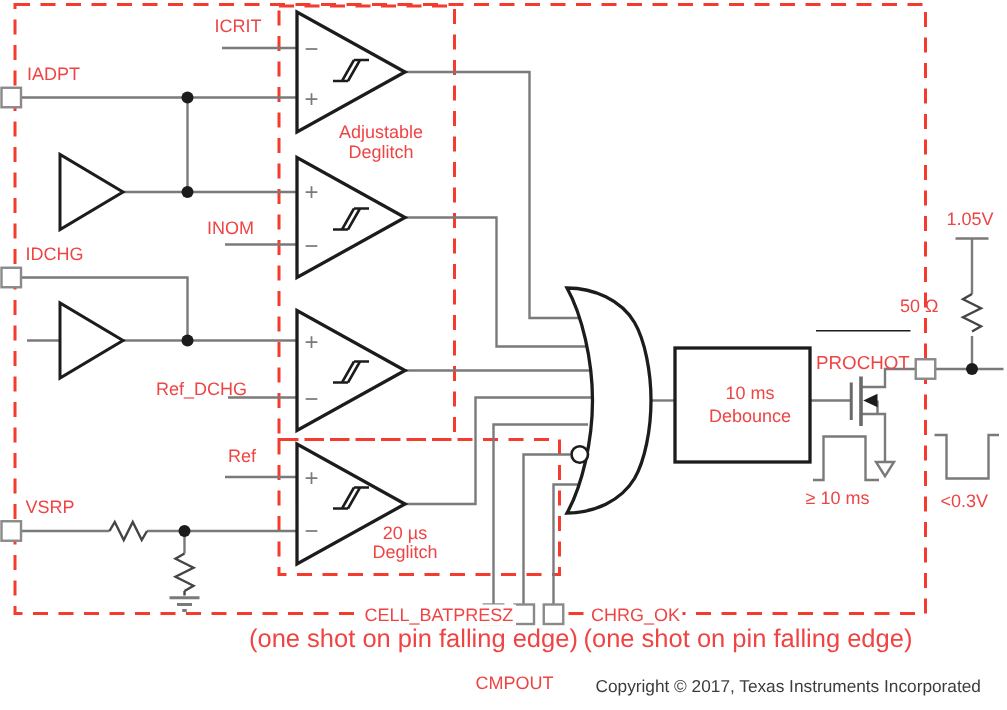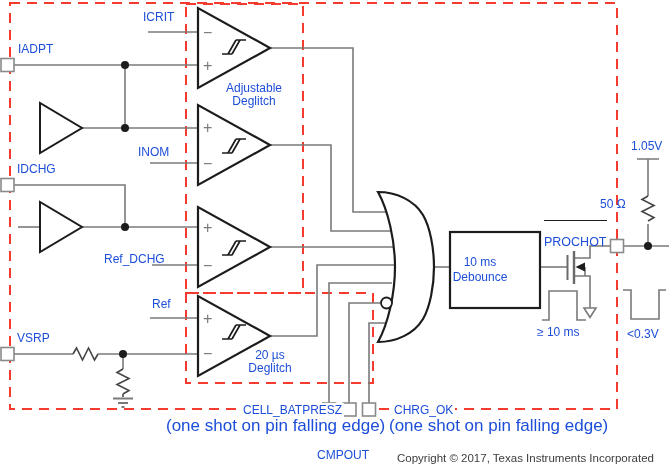--- a/index.html
+++ b/index.html
@@ -1,19 +1,19 @@
 <!DOCTYPE html>
 <html><head>
 <meta charset="utf-8">
 <style>
   html,body{margin:0;padding:0;background:#fff;}
   #stage{position:relative;width:671px;height:473px;background:#fff;
          font-family:"Liberation Sans",sans-serif;color:#2e2e2e;overflow:hidden;}
   #wires{position:absolute;left:0;top:0;}
-  .lbl{position:absolute;font-size:12px;line-height:14px;white-space:nowrap;color:#1d4ed8;}
+  .lbl{position:absolute;font-size:12px;line-height:14px;white-space:nowrap;color:#ef4444;}
   .lbl.small{font-size:17px;line-height:13px;}
   .lbl.center{text-align:center;white-space:normal;}
   .lbl.masked{background:#fff;padding:0 2px;}
   .two-line{line-height:13px;}
   .overline{display:inline-block;border-top:1.6px solid #1c1c1c;padding-top:14px;font-size:12.5px;}
   .copyright{font-size:11.5px;color:#3c3c3c;}
 </style>
 </head>
 <body>
 
@@ -143,21 +143,21 @@
   <div class="lbl center two-line" style="left:206px;top:82px;width:96px;">
     <span>Adjustable</span><br>
     <span>Deglitch</span>
   </div>
 
   <div class="lbl center two-line" style="left:222px;top:349px;width:96px;">
     <span>20 µs</span><br>
     <span>Deglitch</span>
   </div>
 
-  <div class="lbl center" style="left:424px;top:255px;width:112px;line-height:15px;">
+  <div class="lbl center" style="left:444px;top:255px;width:112px;line-height:15px;">
     <span>10 ms</span><br>
     <span>Debounce</span>
   </div>
 
   <div class="lbl" style="left:544px;top:220px;">
     <span class="overline">PROCHOT</span>
   </div>
 
   <div class="lbl" style="left:631px;top:139px;">1.05V</div>
   <div class="lbl" style="left:600px;top:197px;">50 Ω</div>

